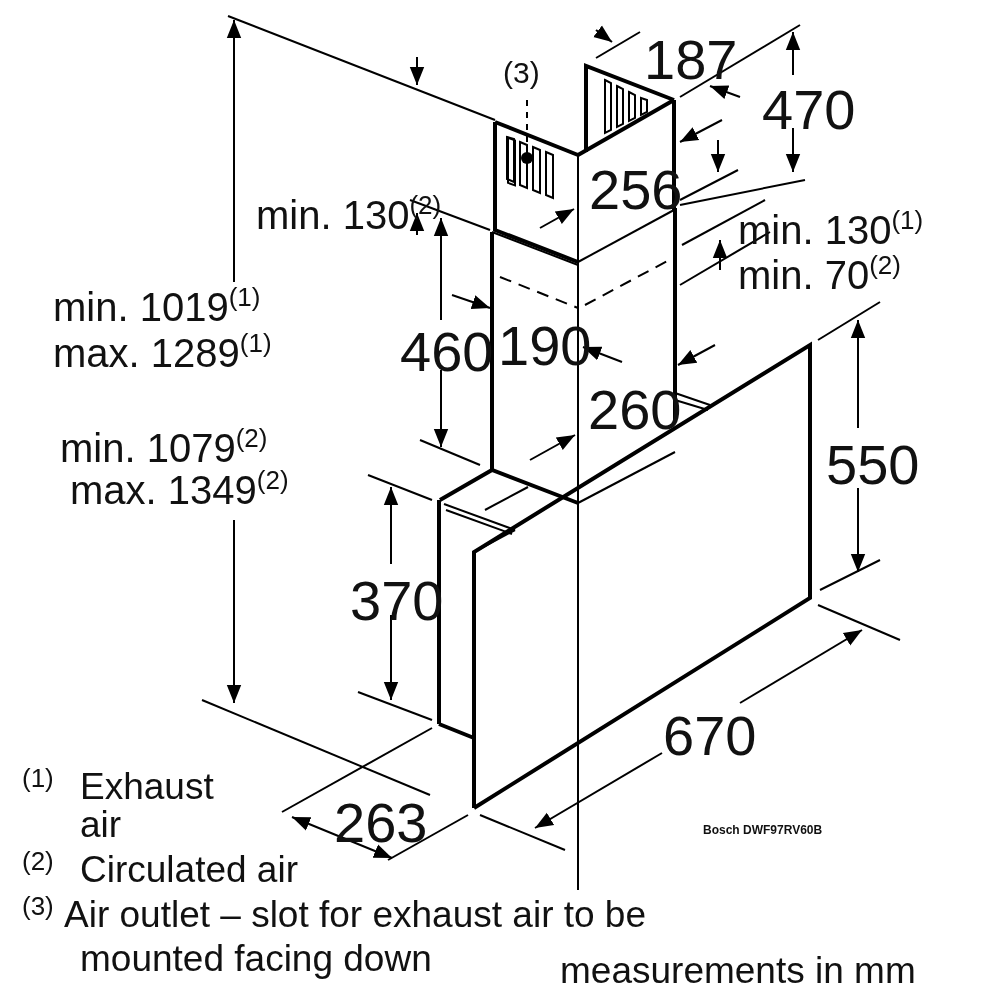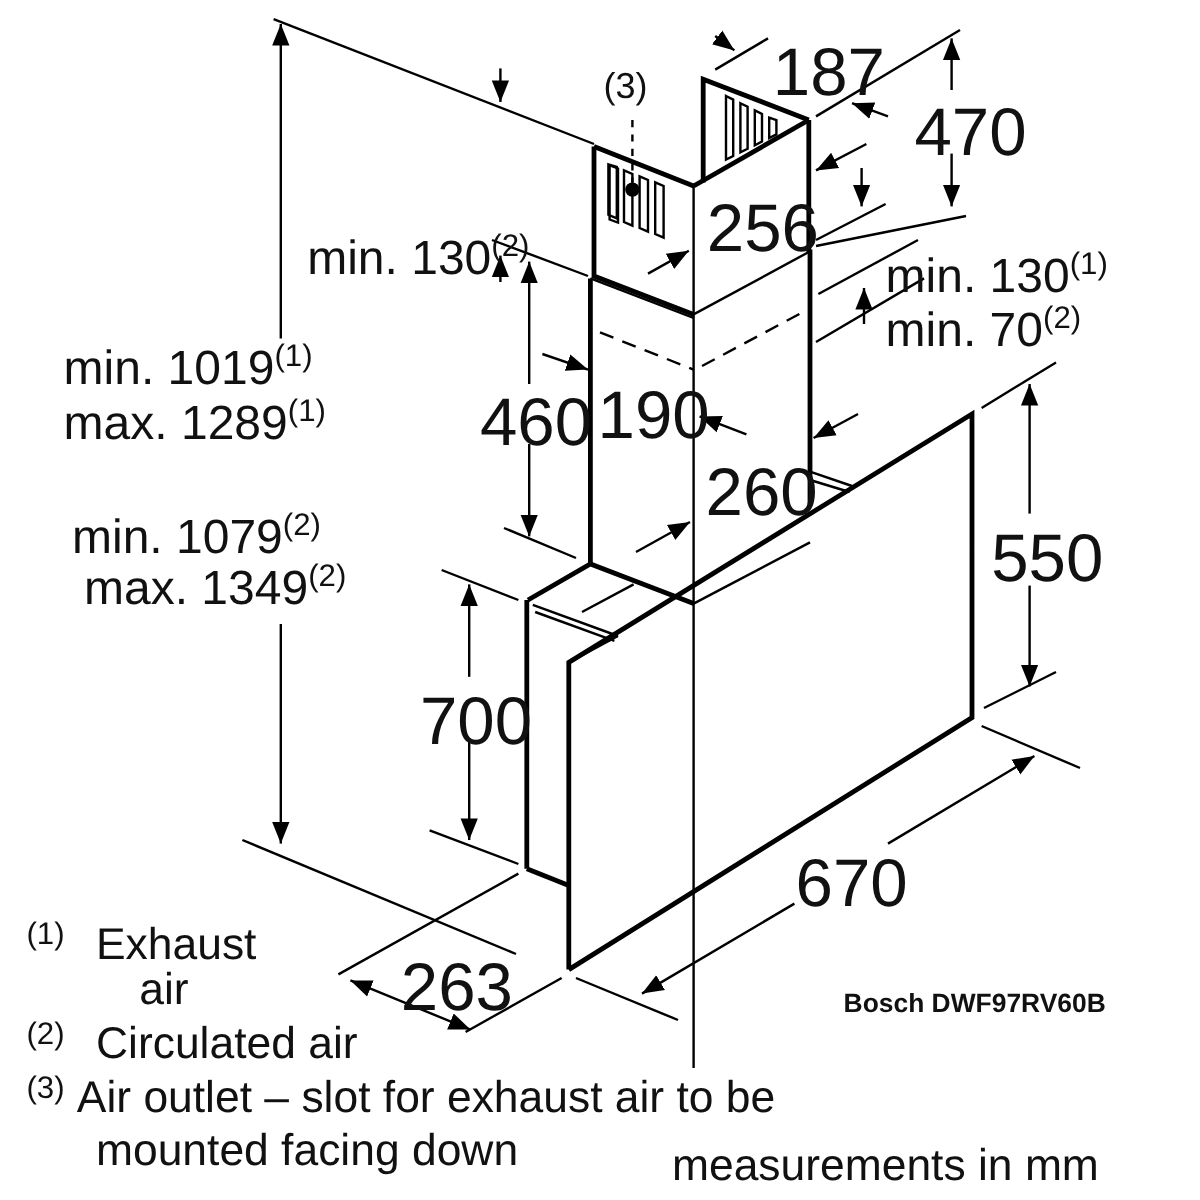--- a/index.html
+++ b/index.html
@@ -3,21 +3,21 @@
   <meta charset="utf-8">
   <style>
     html, body { margin: 0; padding: 0; background: #ffffff; }
     body { width: 1000px; height: 1000px; position: relative; overflow: hidden; font-family: "Liberation Sans", sans-serif; color: #000; }
     #stage { position: absolute; left: 0; top: 0; width: 1000px; height: 1000px; }
     svg { position: absolute; left: 0; top: 0; }
     .lbl { position: absolute; font-family: "Liberation Sans", sans-serif; font-size: 40px; line-height: 1; color: #111; white-space: nowrap; }
     .lbl sup { font-size: 26px; vertical-align: 15px; line-height: 0; }
     .dim { font-size: 56px; }
     .legend { font-size: 36px; }
-    .brand { position: absolute; font-family: "Liberation Sans", sans-serif; font-weight: bold; font-size: 22px; color: #111; }
+    .brand { position: absolute; font-family: "Liberation Sans", sans-serif; font-weight: bold; font-size: 12px; color: #111; }
     .s-thick { stroke: #000; stroke-width: 4; fill: none; stroke-linejoin: miter; }
     .s-thin { stroke: #000; stroke-width: 2; fill: none; }
     .s-dash { stroke: #000; stroke-width: 2; fill: none; stroke-dasharray: 12 8; }
     .arrowhead { fill: #000; }
   </style>
 </head>
 <body>
 
 <div id="stage">
 
@@ -164,21 +164,21 @@
   </svg>
 
   <div class="lbl" style="left:503px; top:58px; font-size:30px;">(3)</div>
 
   <div class="lbl dim" style="left:644px; top:32px;">187</div>
   <div class="lbl dim" style="left:762px; top:82px;">470</div>
   <div class="lbl dim" style="left:589px; top:162px;">256</div>
   <div class="lbl dim" style="left:498px; top:318px;">190</div>
   <div class="lbl dim" style="left:588px; top:382px;">260</div>
   <div class="lbl dim" style="left:400px; top:324px;">460</div>
-  <div class="lbl dim" style="left:350px; top:573px;">700</div>
+  <div class="lbl dim" style="left:350px; top:573px;">370</div>
   <div class="lbl dim" style="left:826px; top:437px;">550</div>
   <div class="lbl dim" style="left:663px; top:708px;">670</div>
   <div class="lbl dim" style="left:334px; top:795px;">263</div>
 
   <div class="lbl" style="left:256px; top:164px;margin-top:31px;">
     <span>min. 130</span><sup>(2)</sup>
   </div>
 
   <div class="lbl" style="left:738px; top:210px;">
     <span>min. 130</span><sup>(1)</sup>
@@ -197,21 +197,21 @@
     <span>min. 1079</span><sup>(2)</sup>
   </div>
   <div class="lbl" style="left:53px; top:470px;margin-left:17px;">
     <span>max. 1349</span><sup>(2)</sup>
   </div>
 
   <div>
     <div class="lbl legend" style="left:0; top:0;">
       <span class="lbl" style="left:22px; top:765px; font-size:26px;">(1)</span>
       <span class="lbl" style="left:80px; top:768px; font-size:37px;">Exhaust</span>
-      <span class="lbl" style="left:80px; top:806px; font-size:37px;margin-left:36px;">air</span>
+      <span class="lbl" style="left:80px; top:806px; font-size:37px;">air</span>
     </div>
     <div class="lbl legend" style="left:0; top:0;">
       <span class="lbl" style="left:22px; top:848px; font-size:26px;">(2)</span>
       <span class="lbl" style="left:80px; top:851px; font-size:37px;">Circulated air</span>
     </div>
     <div class="lbl legend" style="left:0; top:0;">
       <span class="lbl" style="left:22px; top:893px; font-size:26px;">(3)</span>
       <span class="lbl" style="left:64px; top:896px; font-size:37px;">Air outlet – slot for exhaust air to be</span>
       <span class="lbl" style="left:80px; top:940px; font-size:37px;">mounted facing down</span>
     </div>

